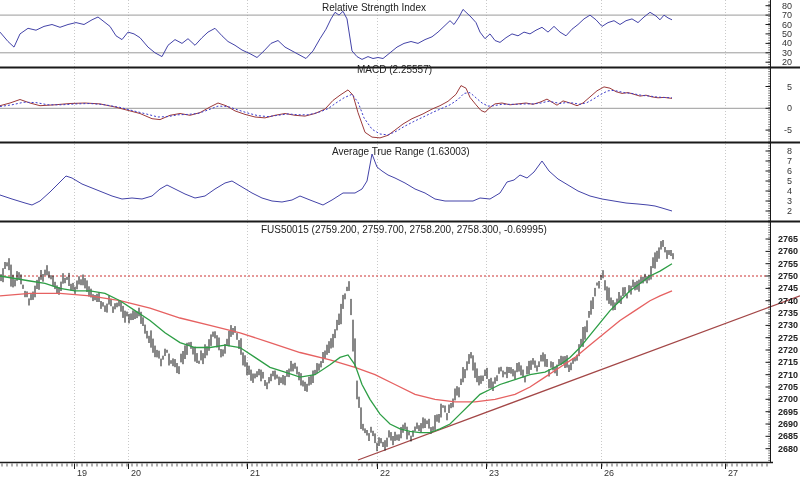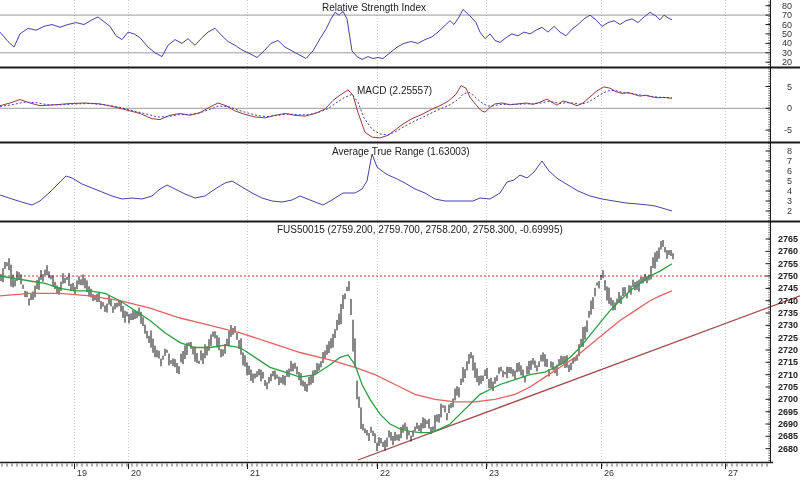--- a/index.html
+++ b/index.html
@@ -471,17 +471,17 @@
       <text x="380" y="476" class="lbl">22</text>
       <line x1="486.5" y1="463.5" x2="486.5" y2="469" stroke="#1a1a1a" stroke-width="1"></line>
       <text x="489" y="476" class="lbl">23</text>
       <line x1="601.5" y1="463.5" x2="601.5" y2="469" stroke="#1a1a1a" stroke-width="1"></line>
       <text x="604" y="476" class="lbl">26</text>
       <line x1="725.5" y1="463.5" x2="725.5" y2="469" stroke="#1a1a1a" stroke-width="1"></line>
       <text x="728" y="476" class="lbl">27</text>
     </svg>
 
   <div class="ptitle" style="left:322px;top:2px">Relative Strength Index</div>
-  <div class="ptitle" style="left:357px;top:85px">MACD (2.25557)</div>
+  <div class="ptitle" style="left:357px;top:64px">MACD (2.25557)</div>
   <div class="ptitle" style="left:332px;top:146px">Average True Range (1.63003)</div>
-  <div class="ptitle" style="left:277px;top:224px">FUS50015 (2759.200, 2759.700, 2758.200, 2758.300, -0.69995)</div>
+  <div class="ptitle" style="left:261px;top:224px">FUS50015 (2759.200, 2759.700, 2758.200, 2758.300, -0.69995)</div>
 
 </div>
 
 </body></html>

